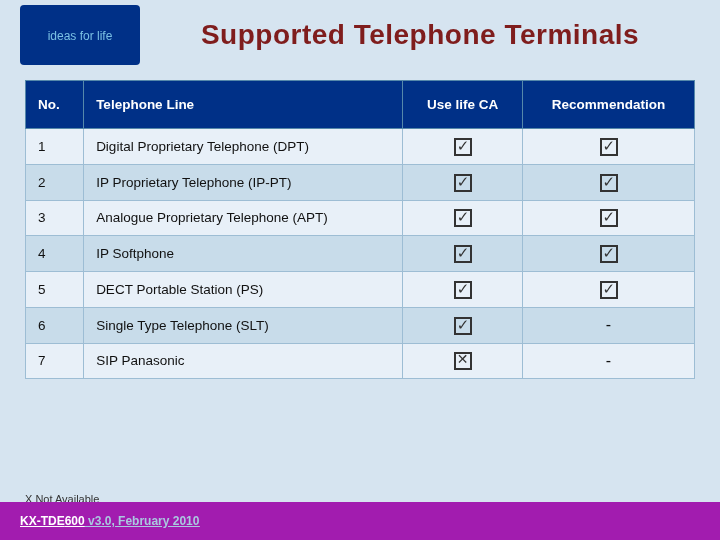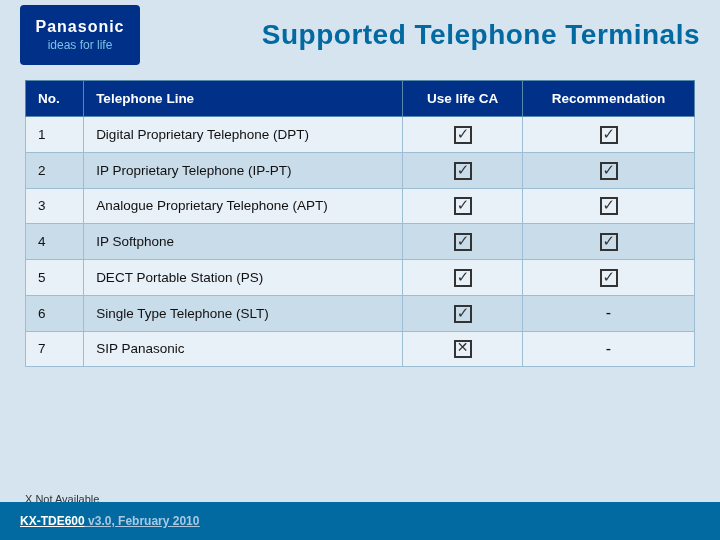--- a/index.html
+++ b/index.html
@@ -37,44 +37,44 @@
       font-weight: bold;
       letter-spacing: 1px;
     }
     .logo-tagline {
       color: #7ac0e4;
       font-size: 12px;
       margin-top: 2px;
     }
     .header-title {
       flex: 1;
-      text-align: right;
+      text-align: center;
       font-size: 28px;
       font-weight: bold;
-      color: #0369a1;
+      color: #7f1d1d;
       letter-spacing: 0.5px;
     }
 
     
     .main {
       padding: 10px 25px 0 25px;
     }
 
     
     table {
       width: 100%;
       border-collapse: collapse;
       font-size: 13.5px;
     }
     thead tr {
       background: #003087;
       color: white;
     }
     thead th {
-      padding: 10px 12px;
+      padding: 16px 12px;
       text-align: left;
       font-weight: bold;
       border: 1px solid #5588aa;
     }
     thead th.center {
       text-align: center;
     }
     tbody tr:nth-child(odd) {
       background: #e8f0f8;
     }
@@ -123,21 +123,21 @@
       left: 25px;
       font-size: 11px;
       color: #333;
     }
     .footer-bar {
       position: absolute;
       bottom: 0;
       left: 0;
       width: 100%;
       height: 38px;
-      background: #0369a1;
+      background: #a21caf;
       display: flex;
       align-items: center;
       justify-content: space-between;
       padding: 8px 20px;
     }
     .footer-version {
       color: #aac8e0;
       font-size: 12px;
     }
     .footer-version span {
@@ -150,21 +150,20 @@
       font-size: 14px;
       font-weight: bold;
       letter-spacing: 1px;
     }
   </style>
 </head>
 <body>
 
 <div class="header">
   <div class="logo-box">
-    <div class="logo-panasonic">Panasonic</div>
     <div class="logo-tagline">ideas for life</div>
   </div>
   <div class="header-title">Supported Telephone Terminals</div>
 </div>
 
 <div class="main">
   <table>
     <thead>
       <tr>
         <th>No.</th>

